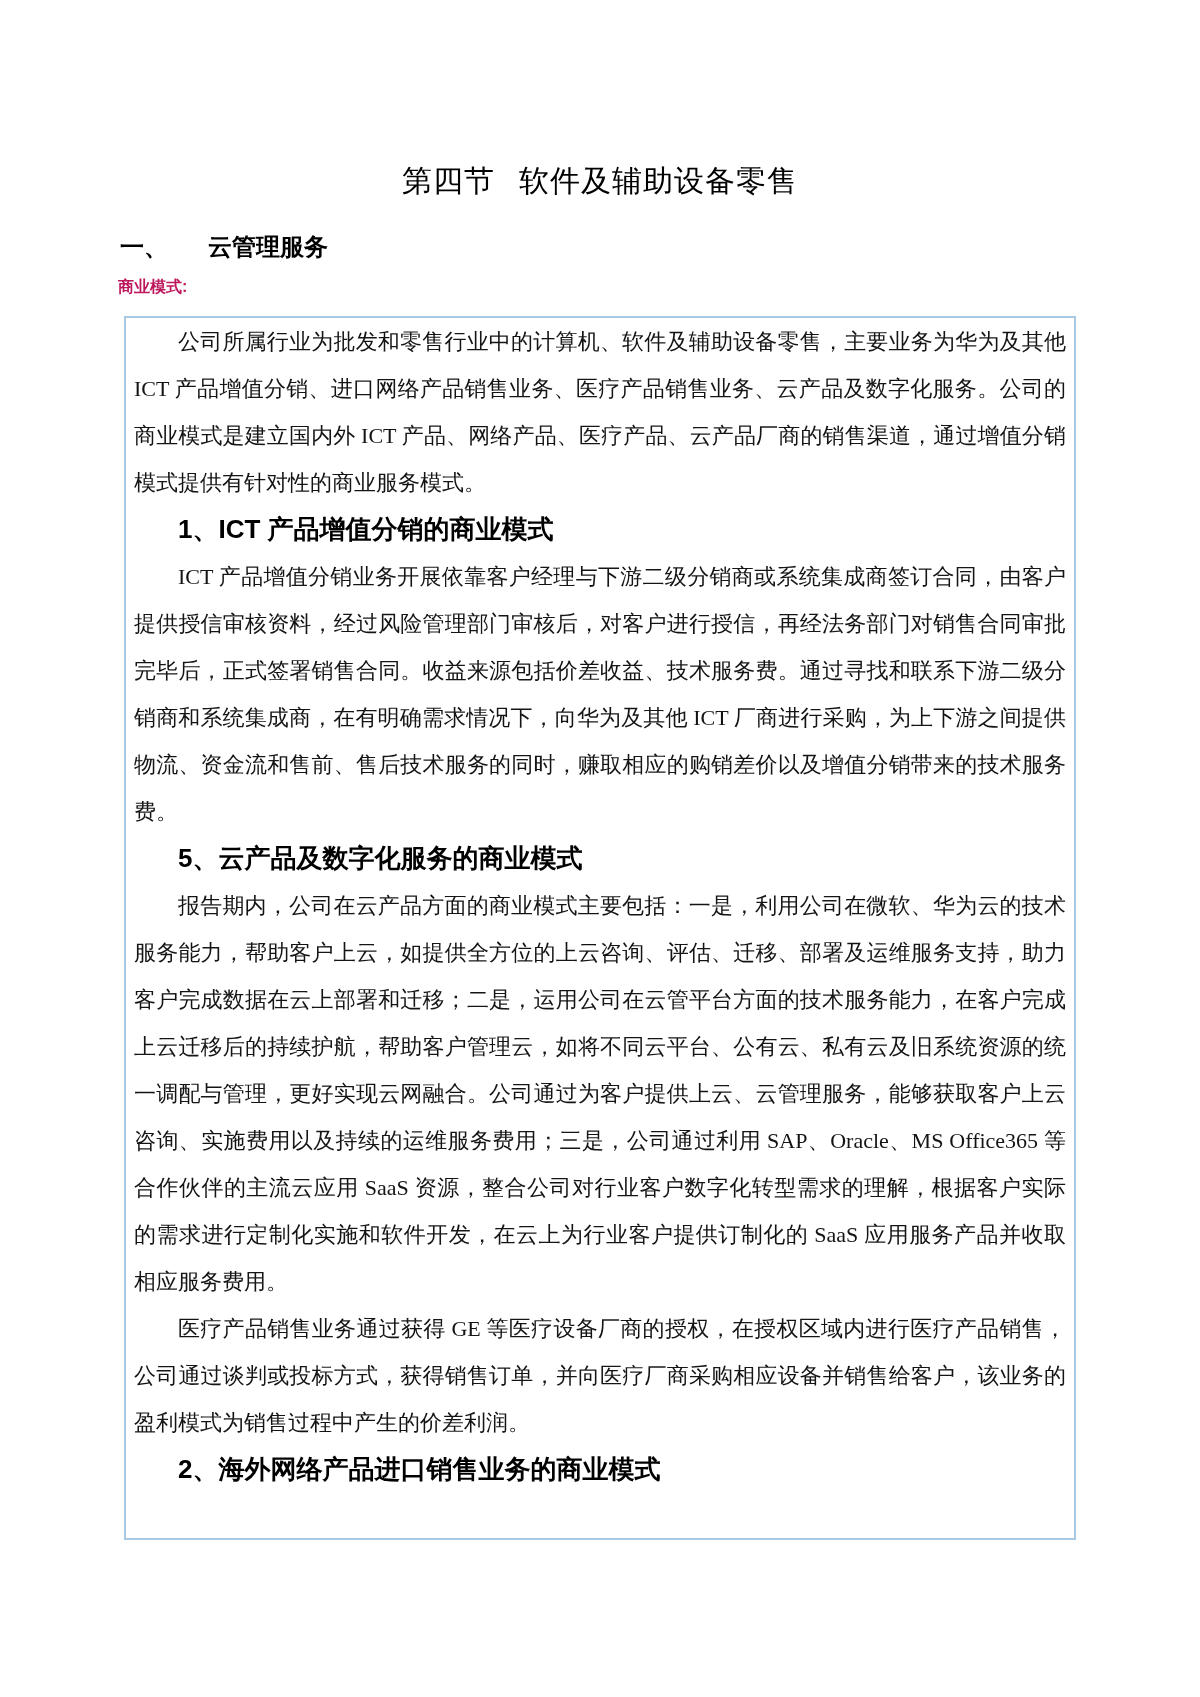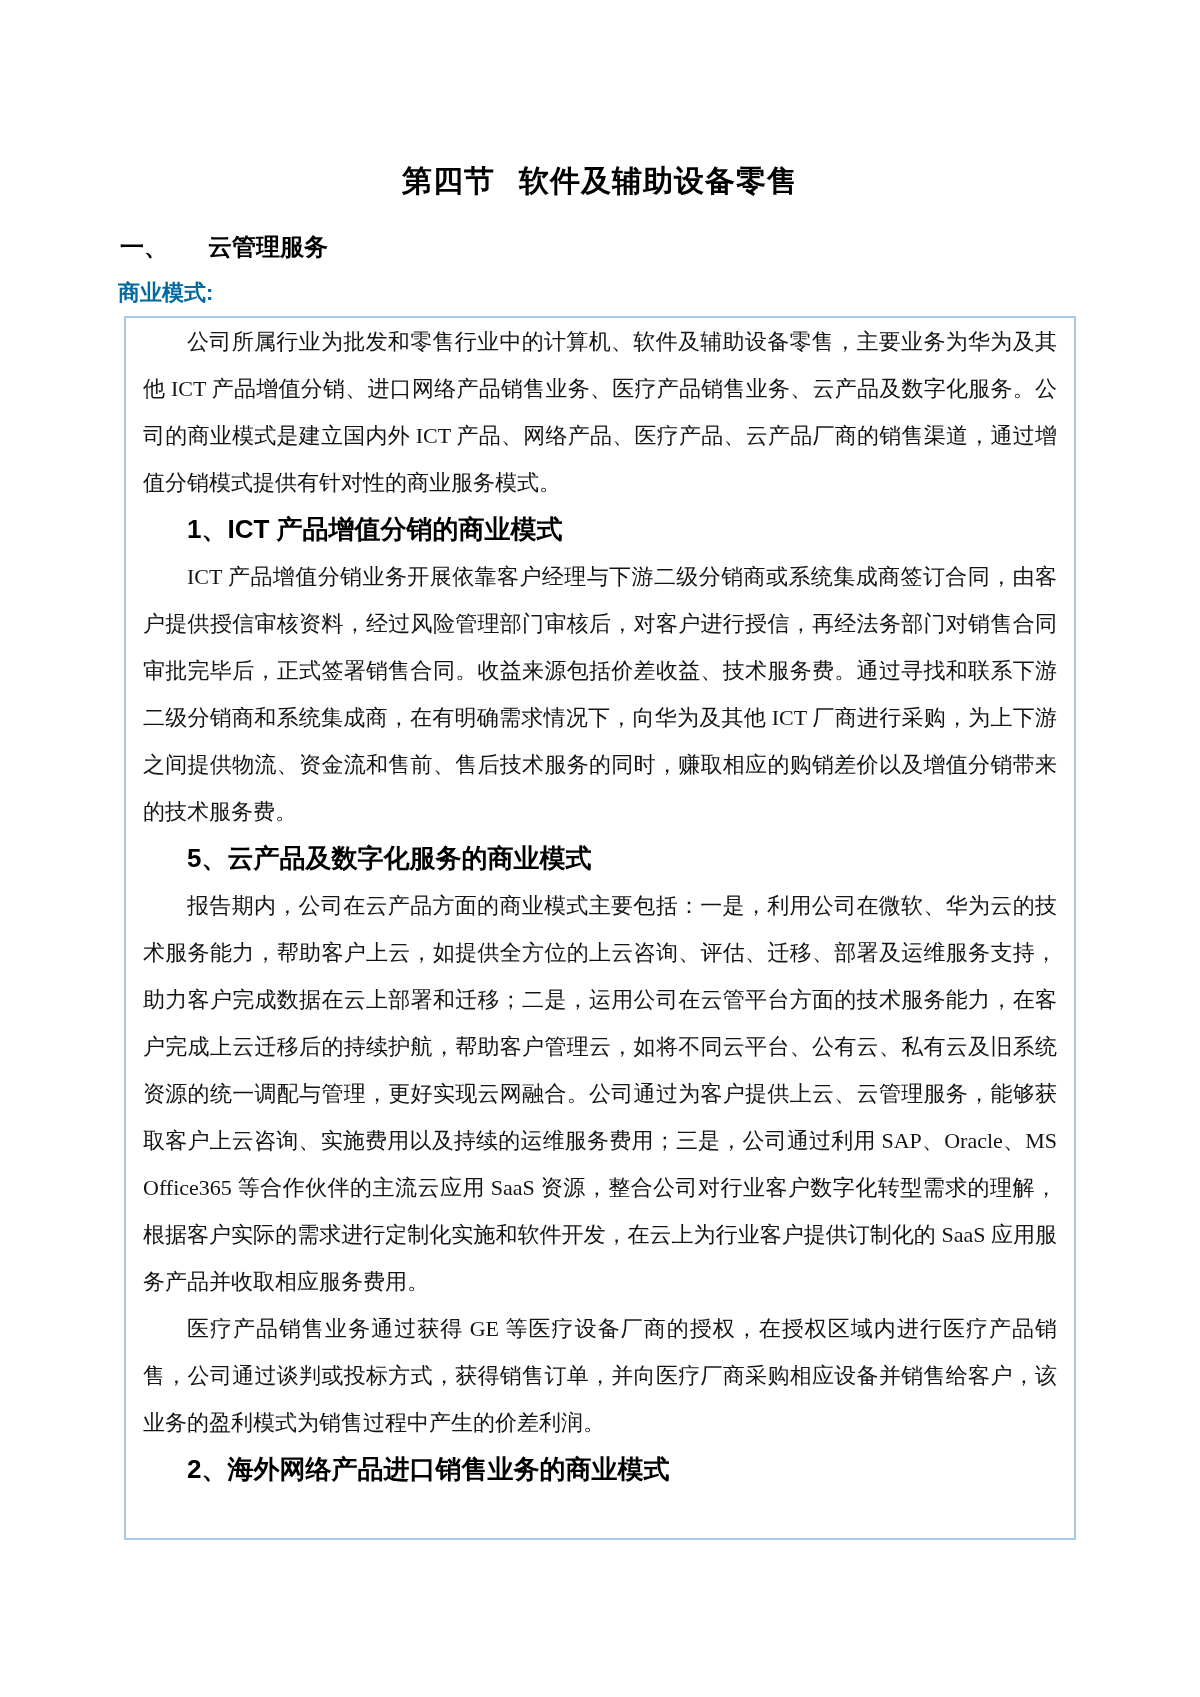--- a/index.html
+++ b/index.html
@@ -14,57 +14,57 @@
   }
   .doc-title {
     position: absolute;
     top: 162px;
     left: 0;
     right: 0;
     display: flex;
     justify-content: center;
     gap: 24px;
     font-family: "Liberation Sans", "DejaVu Sans", sans-serif;
-    font-weight: bold;
+    font-weight: normal;
     font-size: 30px;
     line-height: 38px;
     color: #000000;
     letter-spacing: 1px;
   }
   .overview-heading {
     position: absolute;
     top: 231px;
     left: 120px;
     display: flex;
     gap: 40px;
     font-family: "Liberation Sans", "DejaVu Sans", sans-serif;
     font-weight: bold;
     font-size: 24px;
     line-height: 32px;
     color: #000000;
   }
   .biz-label {
     position: absolute;
-    top: 279px;
+    top: 273px;
     left: 118px;
     font-family: "Liberation Sans", "DejaVu Sans", sans-serif;
     font-weight: bold;
-    font-size: 22px;
+    font-size: 16px;
     line-height: 28px;
-    color: #0369a1;
+    color: #be185d;
   }
   .content-box {
     position: absolute;
     top: 316px;
     left: 124px;
     width: 952px;
     height: 1224px;
     box-sizing: border-box;
     border: 2px solid #a9c8e4;
-    padding: 0 17px;
+    padding: 0 8px;
     overflow: hidden;
     background: #ffffff;
   }
   .content-box p {
     margin: 0;
     font-size: 22px;
     line-height: 47px;
     text-align: justify;
     text-justify: inter-ideograph;
     text-indent: 44px;

